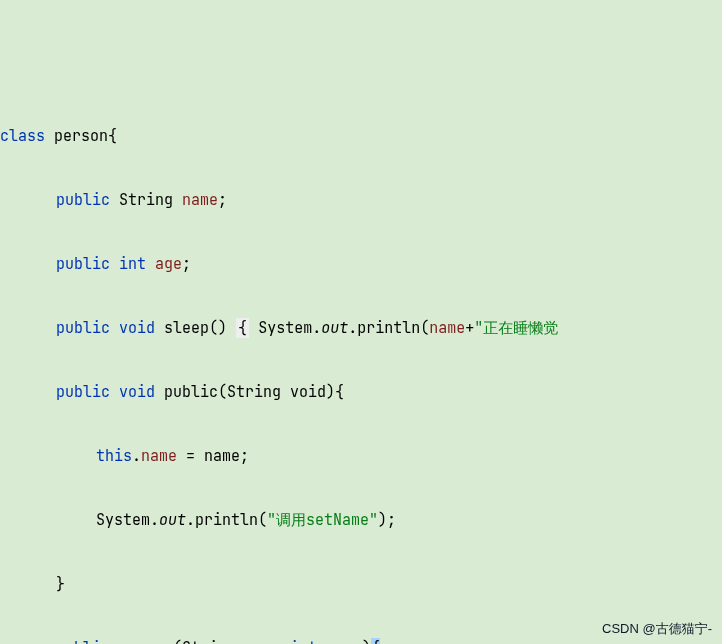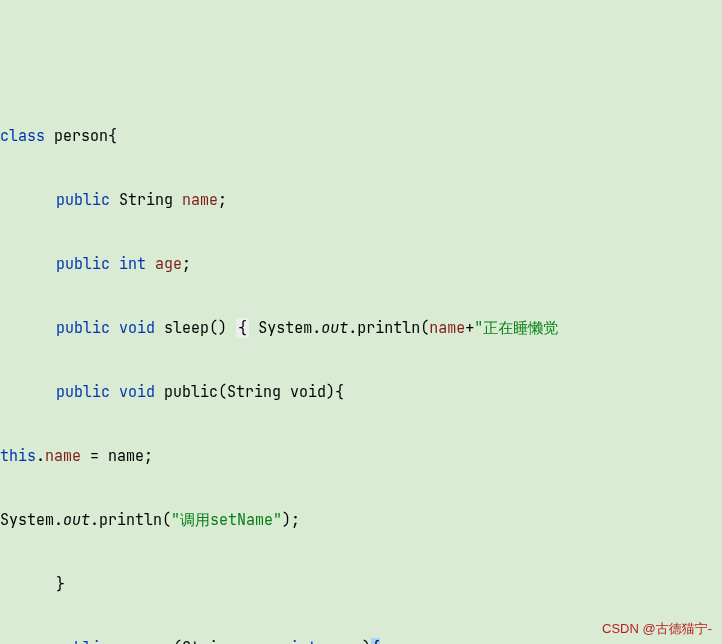--- a/index.html
+++ b/index.html
@@ -16,40 +16,40 @@
     .code-area {
       padding: 8px 0;
       line-height: 32px;
     }
     .line {
       padding-left: 0;
       height: 32px;
       display: block;
     }
     .indent1 { padding-left: 56px; }
-    .indent2 { }
+    .indent2 { padding-left: 96px; }
     .kw { color: #0033b3; }
     .field { color: #7f1d1d; }
     .method-def-unused { color: #000000; }
     .static-field { color: #000000; font-style: italic; }
     .str { color: #067d17; }
     .plain { color: #000000; }
     .caret-hl {
       background: #a6d2ff;
     }
     .box-hl {
       background: #eeeeee;
       padding: 0 2px;
     }
     .watermark {
       position: absolute;
       bottom: 6px;
       right: 10px;
       font-size: 13px;
-      color: #b91c1c;
+      color: #0f172a;
       font-family: sans-serif;
     }
   </style>
 </head>
 <body>
 
 
 
 <div class="code-area">
 <div class="line"><span class="kw">class</span><span class="plain"> person{</span></div>

